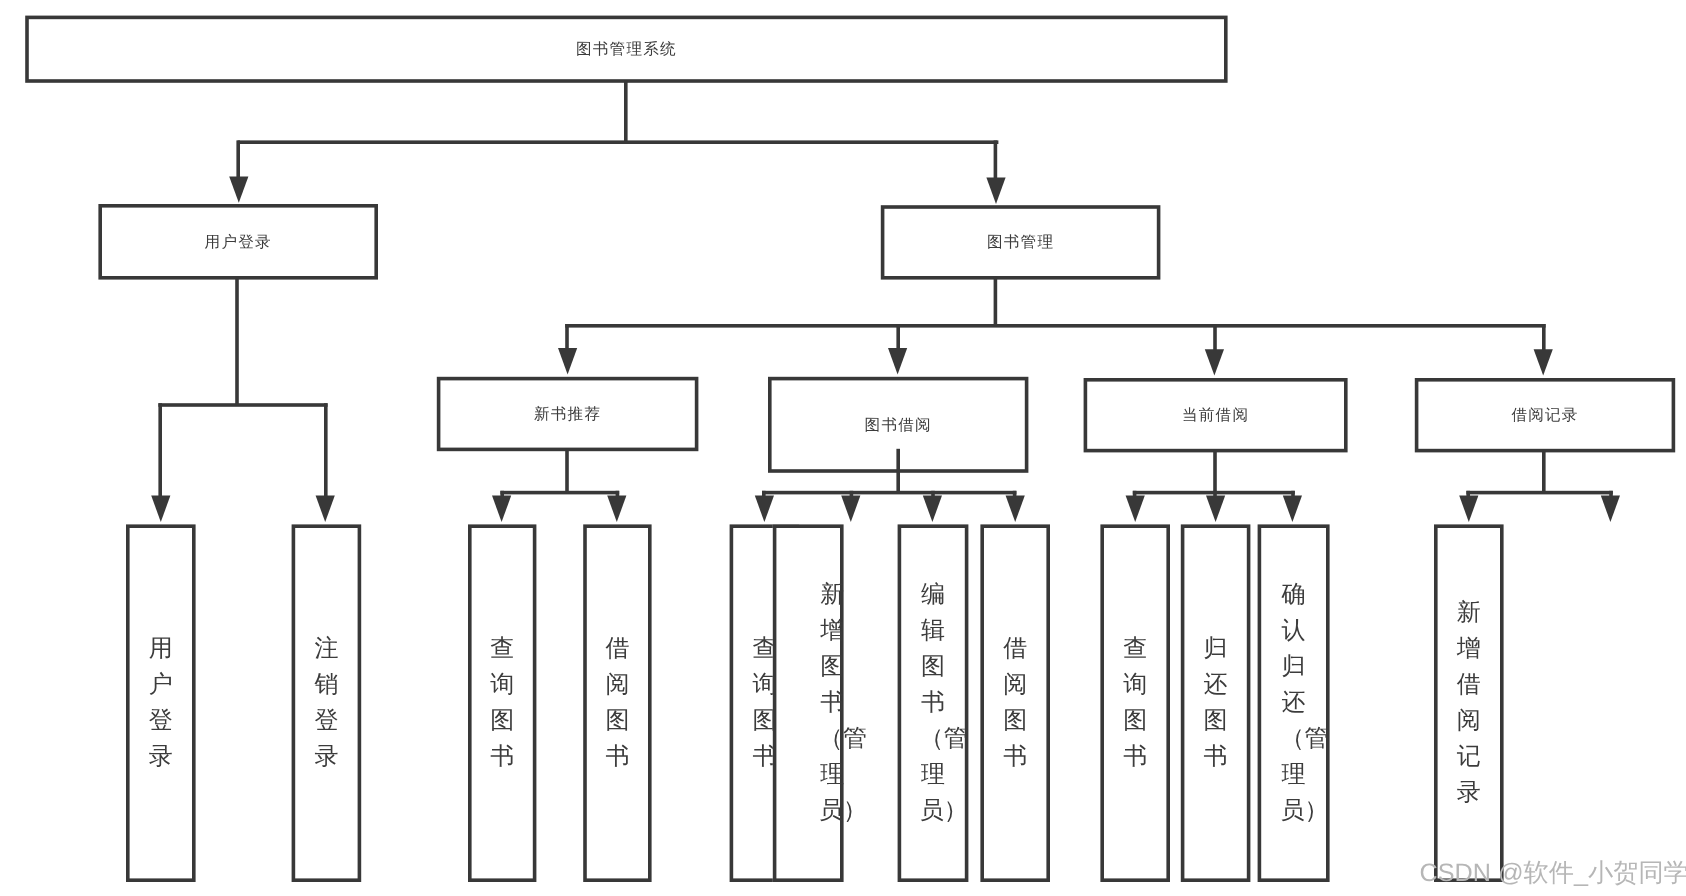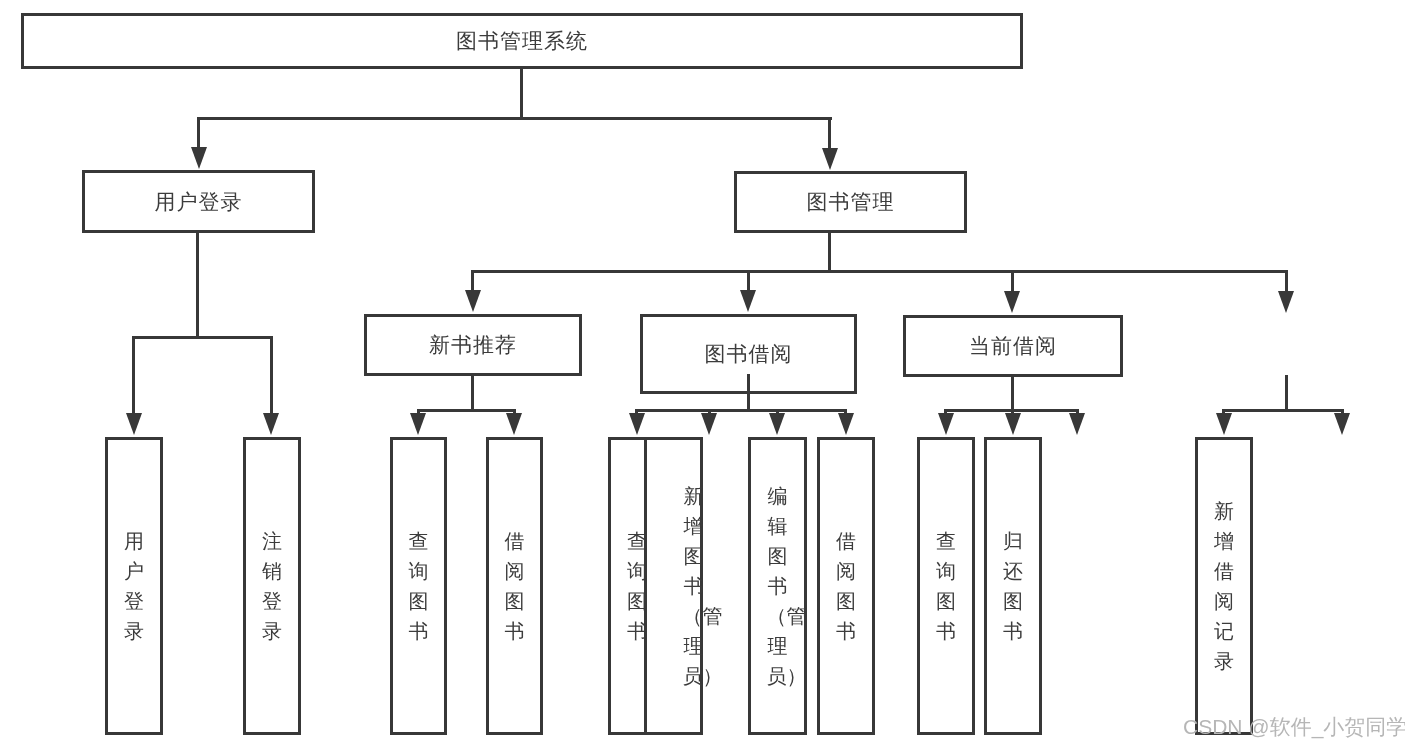--- a/index.html
+++ b/index.html
@@ -4,21 +4,21 @@
 <style>
   html,body { margin:0; padding:0; background:#ffffff; }
   .canvas {
     position:relative; width:1405px; height:747px; background:#ffffff;
     font-family:"Liberation Sans", sans-serif; color:#3c3c3c; overflow:hidden;
   }
   
   .hbox {
     position:absolute; box-sizing:border-box; background:#ffffff;
     border:3px solid #383838; display:flex; align-items:center; justify-content:center;
-    font-size:21px; letter-spacing:1px;
+    font-size:13px; letter-spacing:1px;
   }
   
   .vbox {
     position:absolute; box-sizing:border-box; background:#ffffff;
     border:3px solid #383838; top:437px; height:298px;
     display:flex; align-items:center; justify-content:center;
   }
   .vbox .vlabel {
     width:22px; word-break:break-all; text-align:center;
     font-size:20px; line-height:30px;
@@ -52,20 +52,23 @@
 
   <div class="hbox" style="left:364px; top:314px; width:218px; height:62px;">
     <span>新书推荐</span>
   </div>
   <div class="hbox" style="left:640px; top:314px; width:217px; height:80px;">
     <span>图书借阅</span>
   </div>
   <div class="hbox" style="left:903px; top:315px; width:220px; height:62px;">
     <span>当前借阅</span>
   </div>
+  <div class="hbox" style="left:1179px; top:315px; width:217px; height:62px;">
+    <span>借阅记录</span>
+  </div>
 
   <div class="vbox" style="left:105px; width:58px;">
     <div class="vlabel">用户登录</div>
   </div>
   <div class="vbox" style="left:243px; width:58px;">
     <div class="vlabel">注销登录</div>
   </div>
 
   <div class="vbox" style="left:390px; width:57px;">
     <div class="vlabel">查询图书</div>
@@ -85,20 +88,23 @@
   </div>
   <div class="vbox" style="left:817px; width:58px;">
     <div class="vlabel">借阅图书</div>
   </div>
 
   <div class="vbox" style="left:917px; width:58px;">
     <div class="vlabel">查询图书</div>
   </div>
   <div class="vbox" style="left:984px; width:58px;">
     <div class="vlabel">归还图书</div>
+  </div>
+  <div class="vbox" style="left:1048px; width:60px;">
+    <div class="vlabel">确认归还（管理员）</div>
   </div>
 
   <div class="vbox" style="left:1195px; width:58px;">
     <div class="vlabel">新增借阅记录</div>
   </div>
 
   <div class="line" style="left:520px; top:67px;  width:3px;  height:52px;"></div>
   <div class="line" style="left:198px; top:117px; width:634px; height:3px;"></div>
   <div class="line" style="left:197px; top:117px; width:3px; height:32px;"></div>
   <div class="ahead" style="left:191px; top:147px;"></div>

